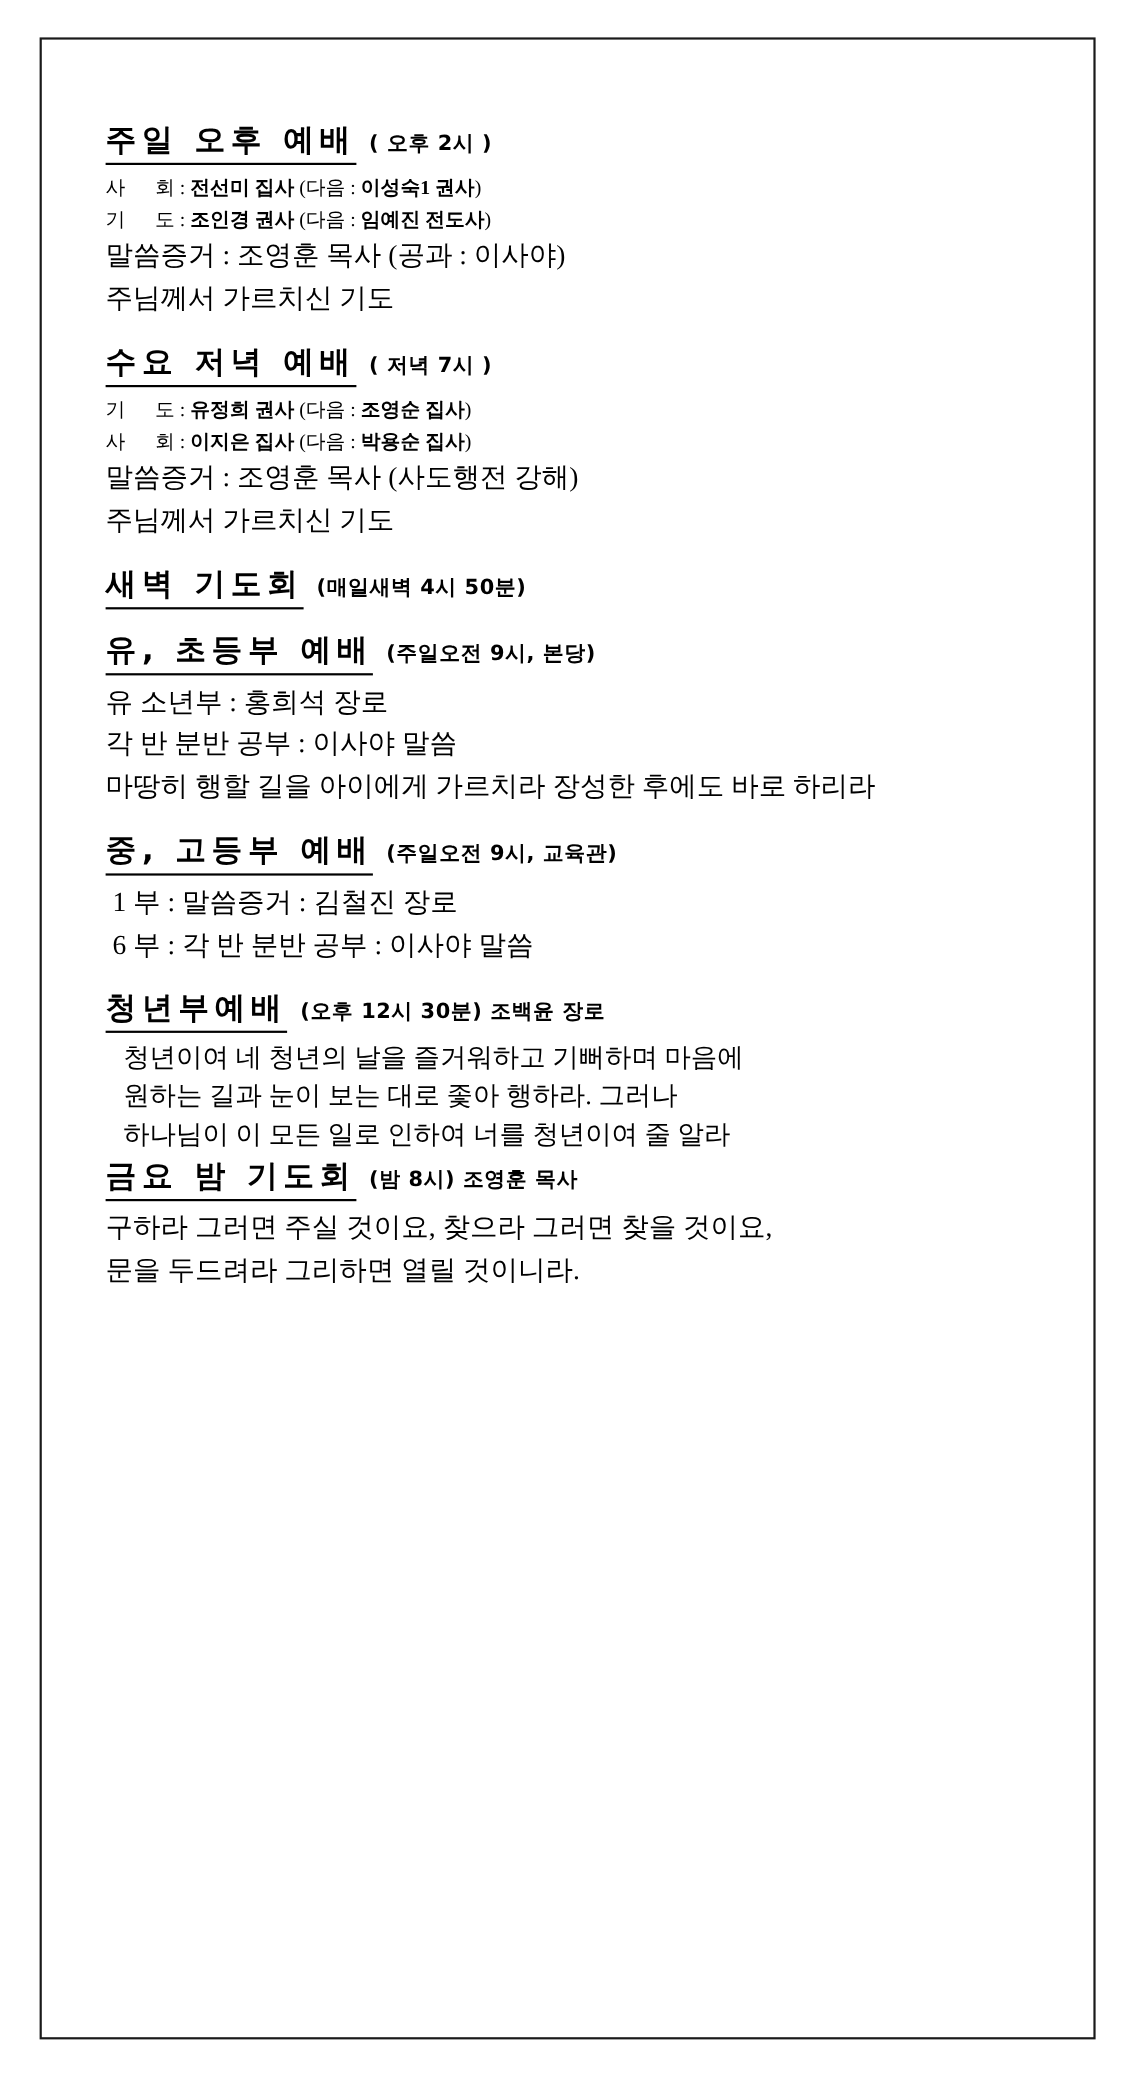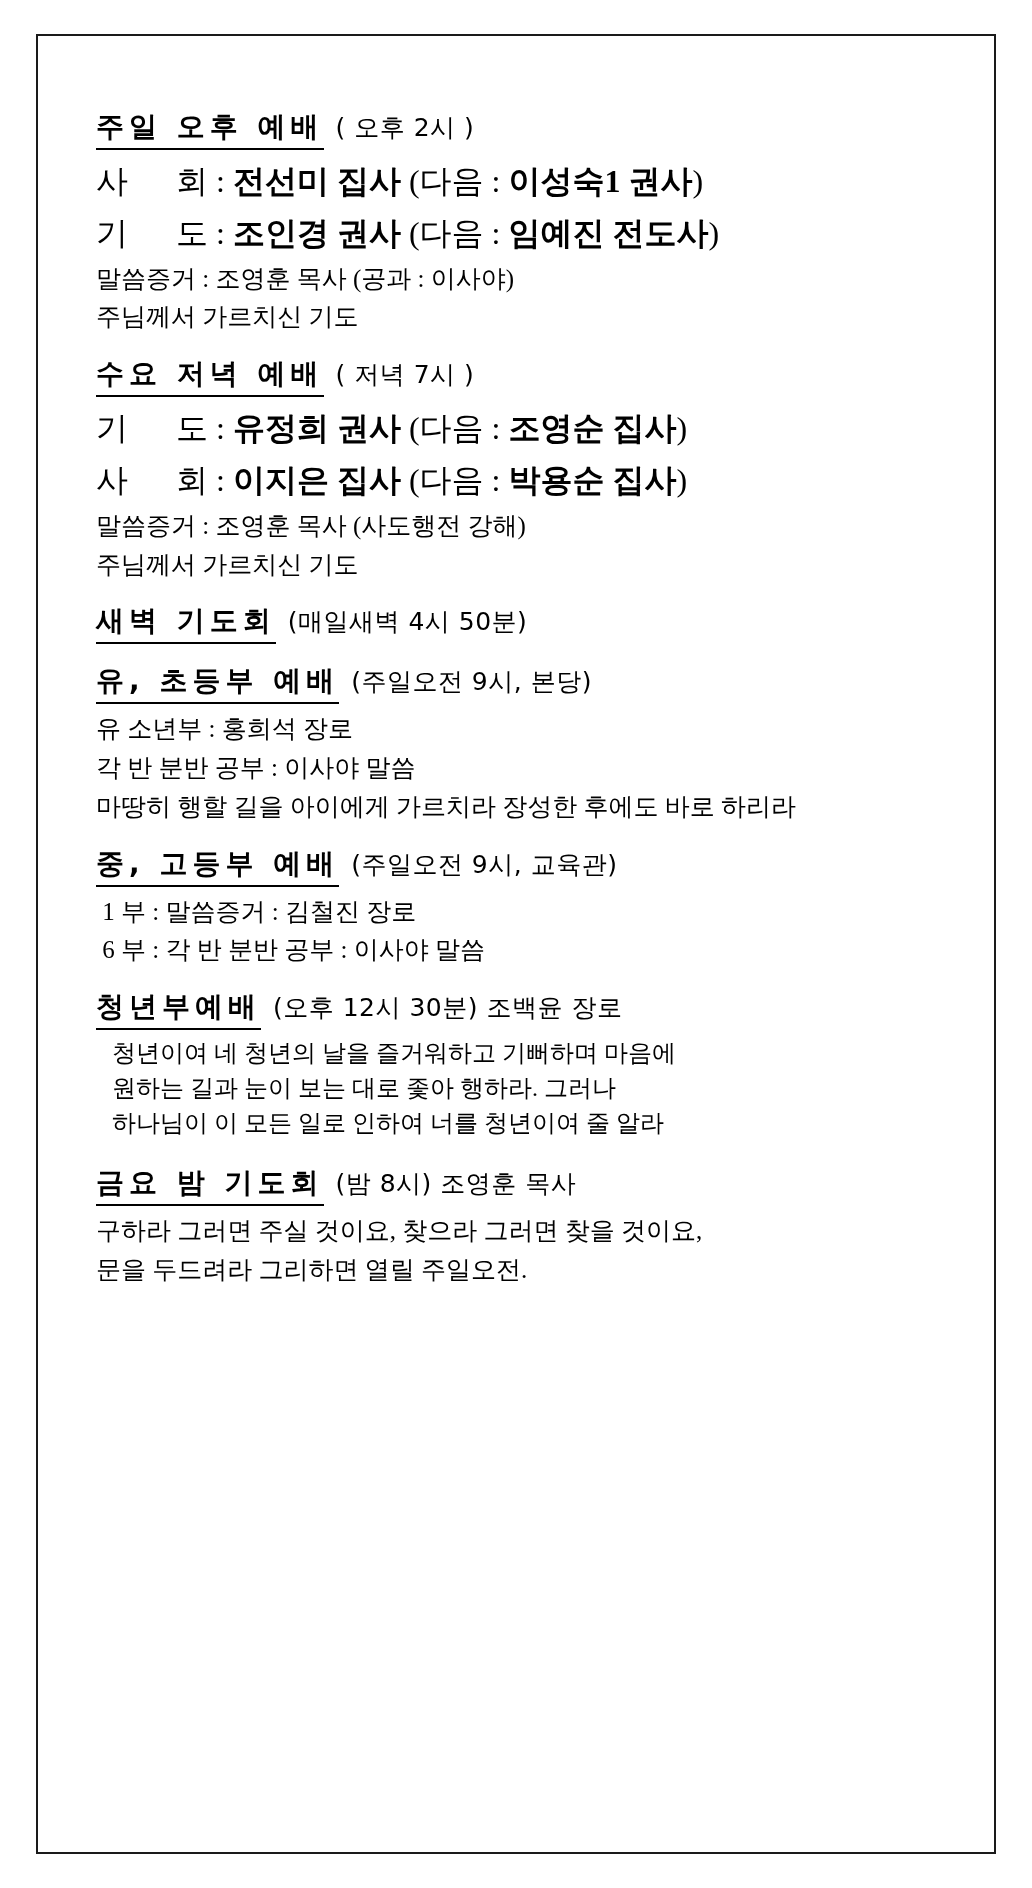--- a/index.html
+++ b/index.html
@@ -25,47 +25,47 @@
     box-sizing: border-box;
     width: 100%;
     height: 100%;
     border: 2px solid #1a1a1a;
     padding: 72px 60px 40px 58px;
   }
   .section {
     margin-bottom: 18px;
   }
   .section.tight {
-    margin-bottom: 24px;
+    margin-bottom: 0;
   }
   .head-line {
     display: flex;
     align-items: baseline;
     margin-bottom: 6px;
     flex-wrap: wrap;
   }
   .head-title {
     font-family: "DejaVu Sans", sans-serif;
     font-weight: 700;
     font-size: 28px;
     letter-spacing: 5px;
     border-bottom: 2px solid #000;
     padding-bottom: 2px;
     white-space: nowrap;
   }
   .head-sub {
     font-family: "DejaVu Sans", sans-serif;
-    font-weight: 400;
-    font-size: 25px;
+    font-weight: 700;
+    font-size: 19px;
     margin-left: 12px;
     letter-spacing: 0.5px;
     white-space: nowrap;
   }
   .row {
-    font-size: 32px;
+    font-size: 18px;
     line-height: 1.62;
     white-space: pre;
     font-family: "Liberation Serif", "DejaVu Serif", serif;
   }
   .row .lbl {
     font-family: "Liberation Serif", "DejaVu Serif", serif;
   }
   .row b {
     font-weight: 700;
   }
@@ -144,17 +144,17 @@
       <div class="verse"> 원하는 길과 눈이 보는 대로 좇아 행하라. 그러나</div>
       <div class="verse"> 하나님이 이 모든 일로 인하여 너를 청년이여 줄 알라</div>
     </div>
 
     <div class="section">
       <div class="head-line">
         <span class="head-title">금요 밤 기도회</span>
         <span class="head-sub">(밤 8시) 조영훈 목사</span>
       </div>
       <div class="plain">구하라 그러면 주실 것이요, 찾으라 그러면 찾을 것이요,</div>
-      <div class="plain">문을 두드려라 그리하면 열릴 주일오전.</div>
+      <div class="plain">문을 두드려라 그리하면 열릴 것이니라.</div>
     </div>
 
   </div>
 </div>
 
 </body></html>

